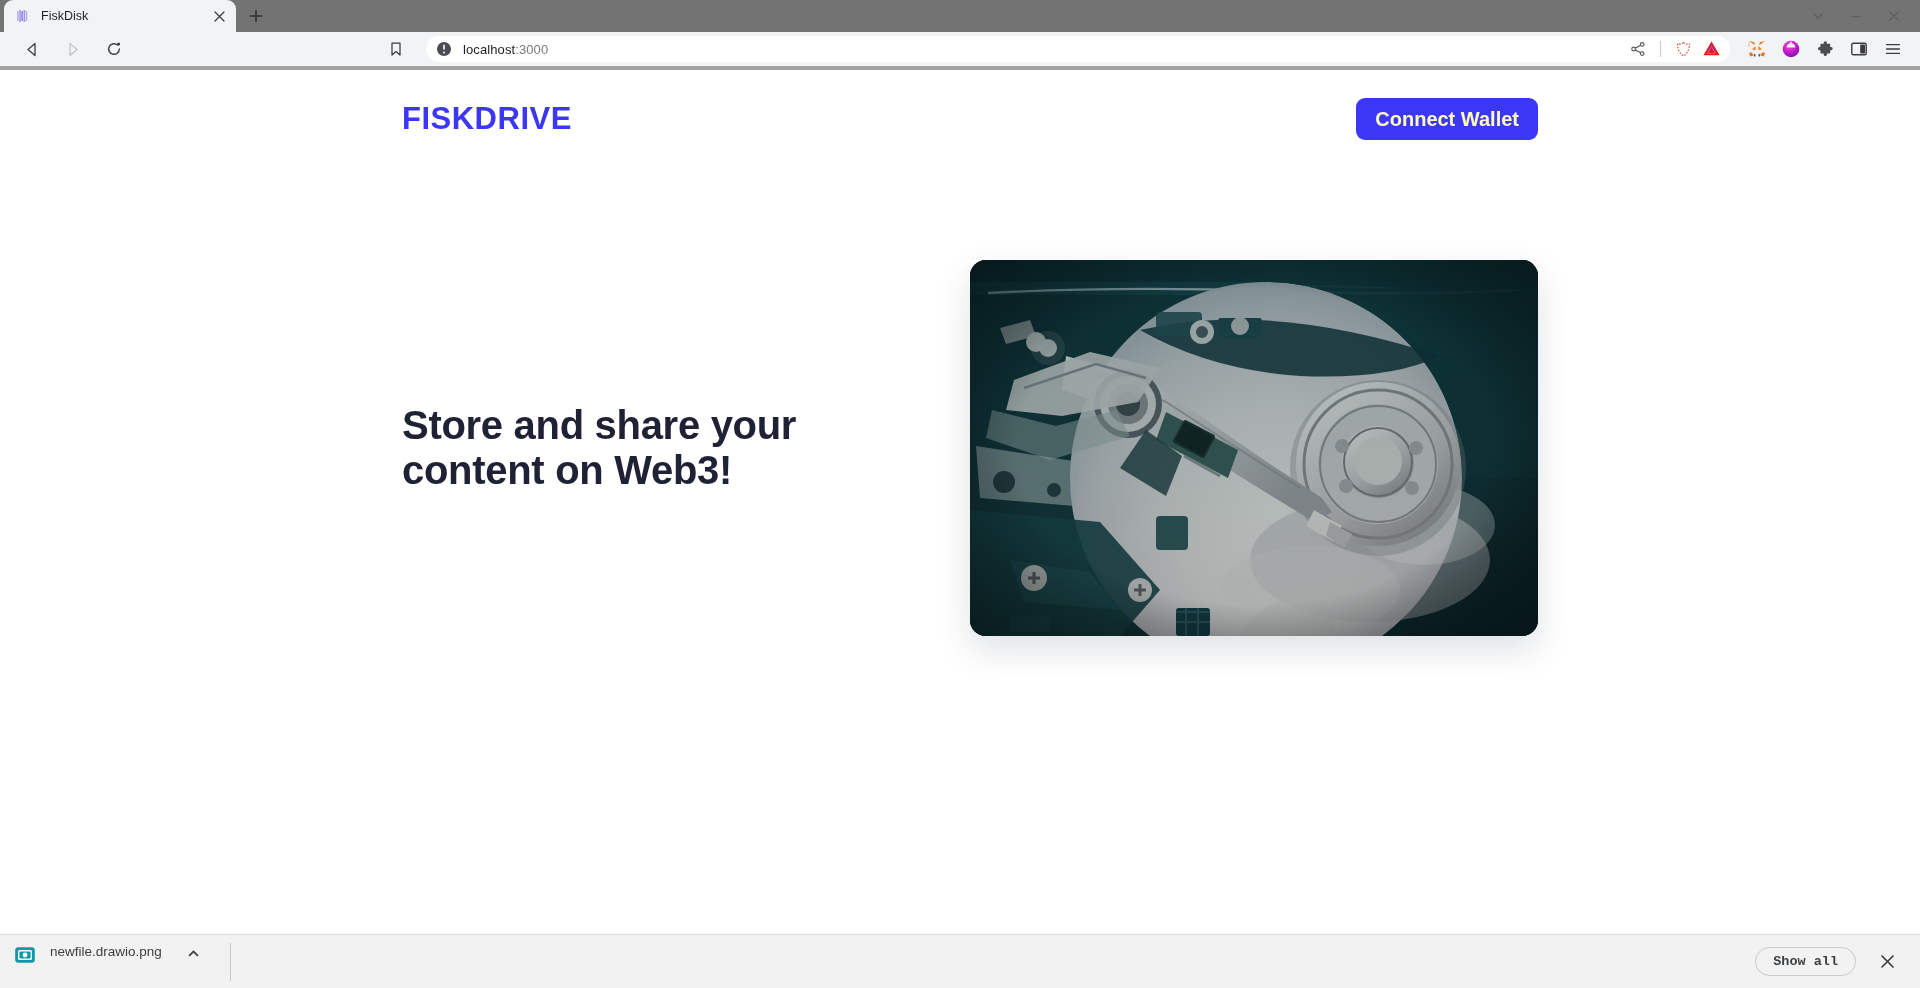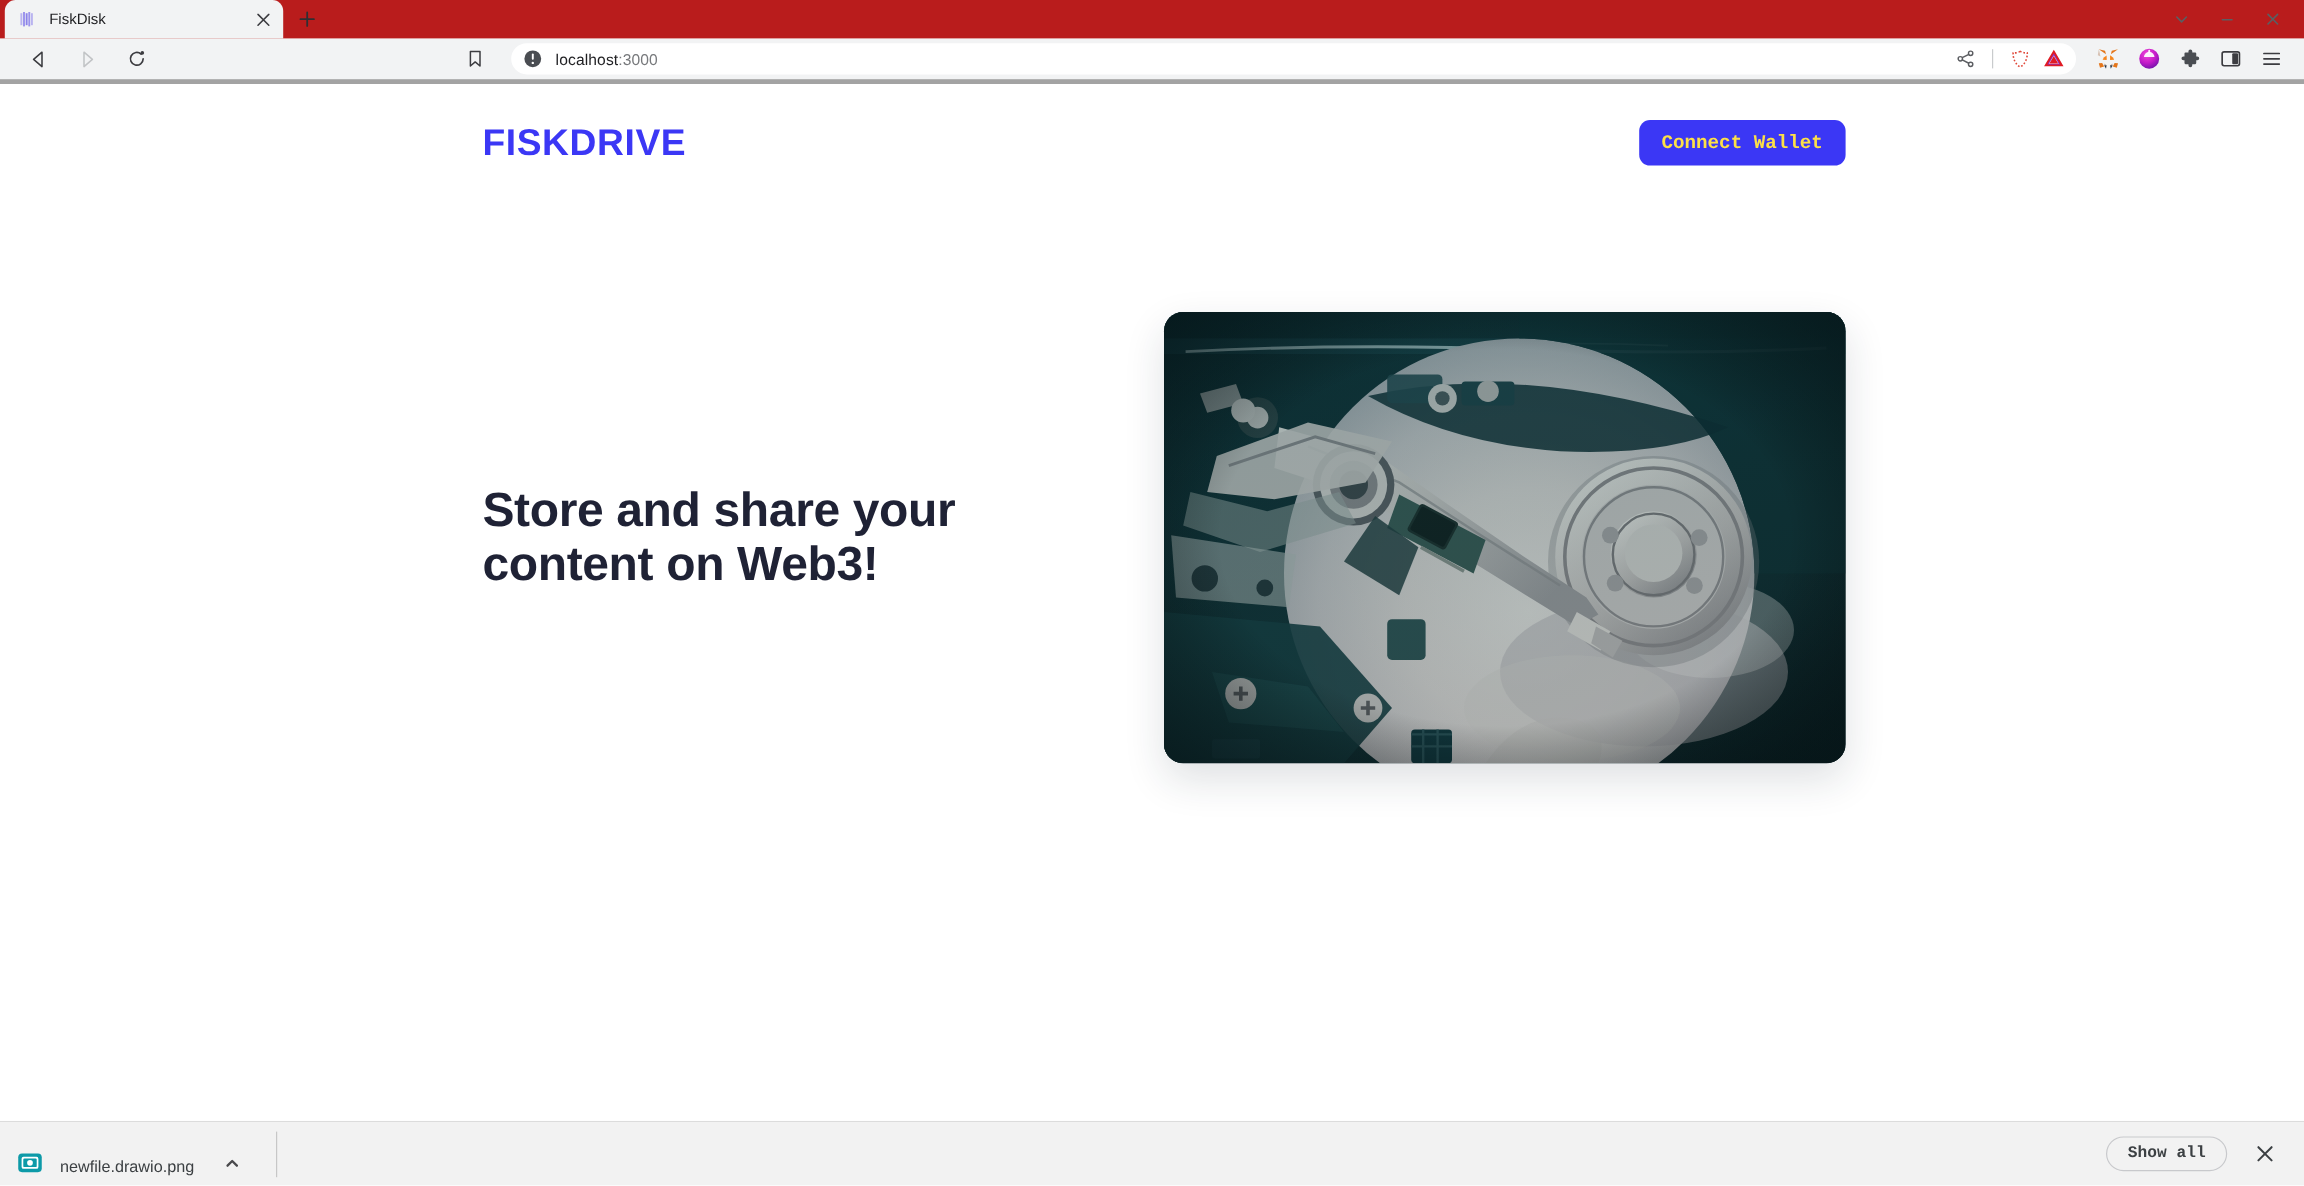--- a/index.html
+++ b/index.html
@@ -13,21 +13,21 @@
   
   .browser {
     width: 1920px; height: 988px;
     display: flex; flex-direction: column;
     background: #ffffff;
   }
 
   
   .tabstrip {
     height: 32px;
-    background: #b91c1c;
+    background: #737373;
     display: flex;
     align-items: flex-end;
     position: relative;
     flex: none;
   }
   .tab {
     height: 32px;
     width: 232px;
     background: #f2f3f4;
     border-radius: 9px 9px 0 0;
@@ -175,27 +175,27 @@
     height: 72px;
   }
   .brand {
     font-size: 31px;
     font-weight: 700;
     letter-spacing: 0.5px;
     color: #3b37f5;
   }
   .wallet-btn {
     background: #3b37f5;
-    color: #fde047;
-    font-size: 16px;
+    color: #fef9c3;
+    font-size: 20px;
     font-weight: 700;
     border: none;
     border-radius: 9px;
     padding: 11px 19px;
-    font-family: Liberation Mono, monospace;
+    font-family: Liberation Sans, sans-serif;
     cursor: pointer;
     line-height: 1;
   }
 
   .hero {
     display: flex;
     align-items: center;
     justify-content: space-between;
     margin-top: 118px;
     gap: 80px;
@@ -232,21 +232,21 @@
     height: 54px;
     background: #f2f2f2;
     border-top: 1px solid #dcdcdc;
     display: flex;
     align-items: center;
     flex: none;
     padding: 0 18px 0 0;
   }
   .dl-item {
     display: flex;
-    align-items: flex-end;
+    align-items: flex-start;
     height: 36px;
     padding-left: 14px;
     padding-right: 14px;
   }
   .dl-icon {
     width: 22px; height: 22px;
     flex: none;
     margin-right: 14px;
   }
   .dl-name {

